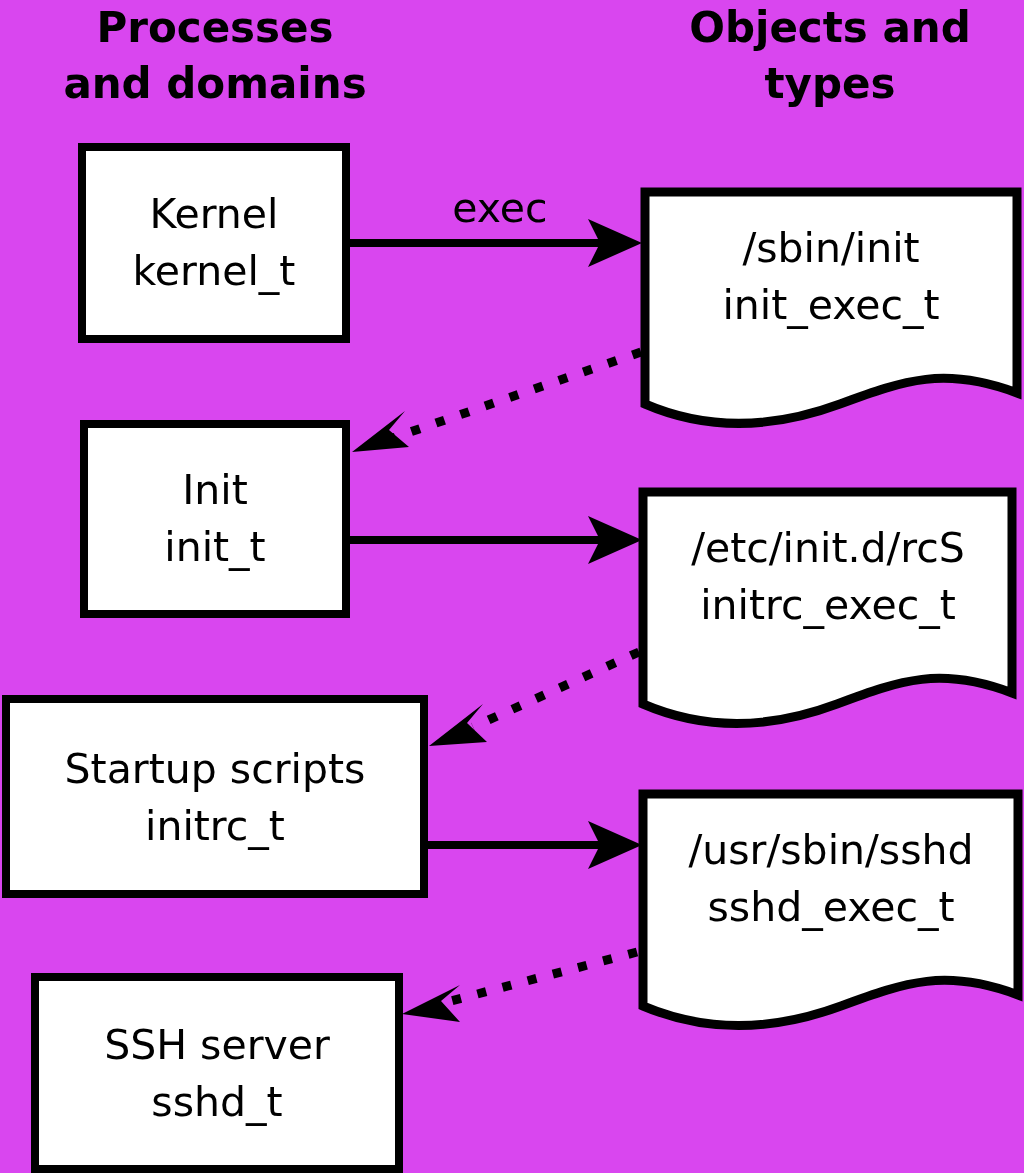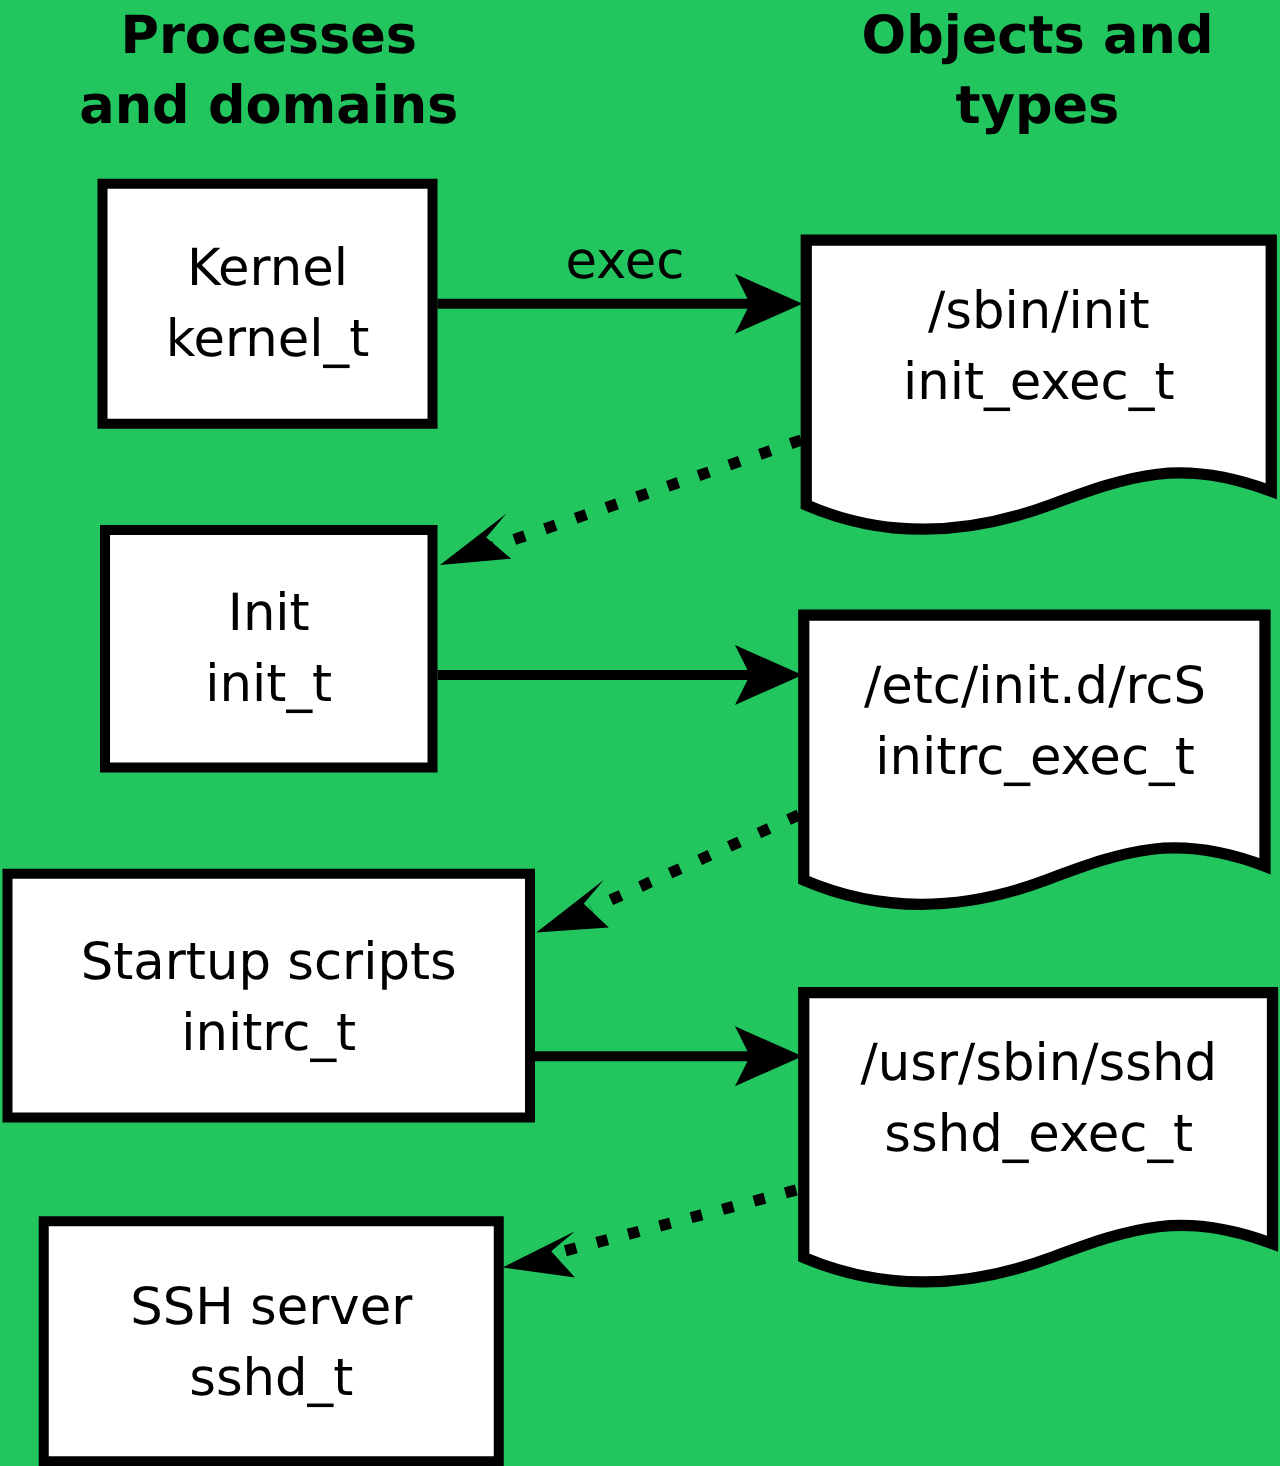--- a/index.html
+++ b/index.html
@@ -10,21 +10,21 @@
   body {
     width: 1024px;
     height: 1173px;
     overflow: hidden;
     font-family: "DejaVu Sans", "Liberation Sans", sans-serif;
   }
   #diagram-root {
     position: relative;
     width: 1024px;
     height: 1173px;
-    background: #22c55e;
+    background: #d946ef;
   }
   svg.canvas {
     position: absolute;
     top: 0;
     left: 0;
     width: 1024px;
     height: 1173px;
     display: block;
   }
   .col-header {

